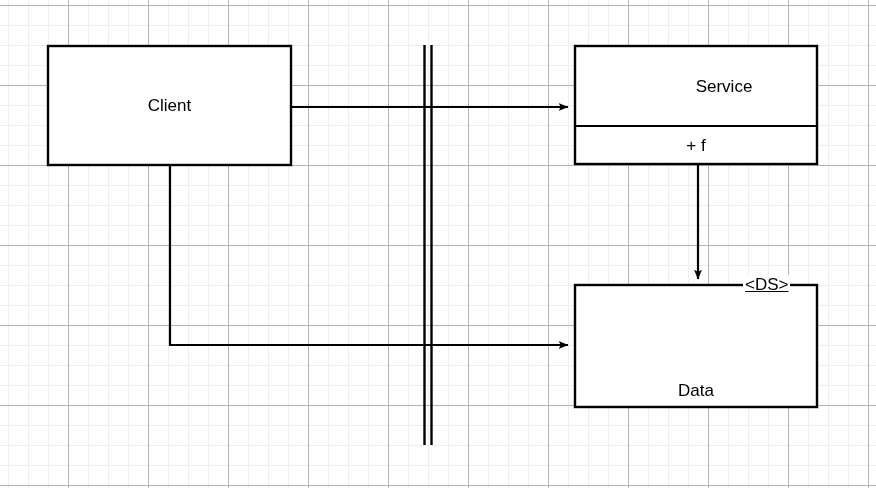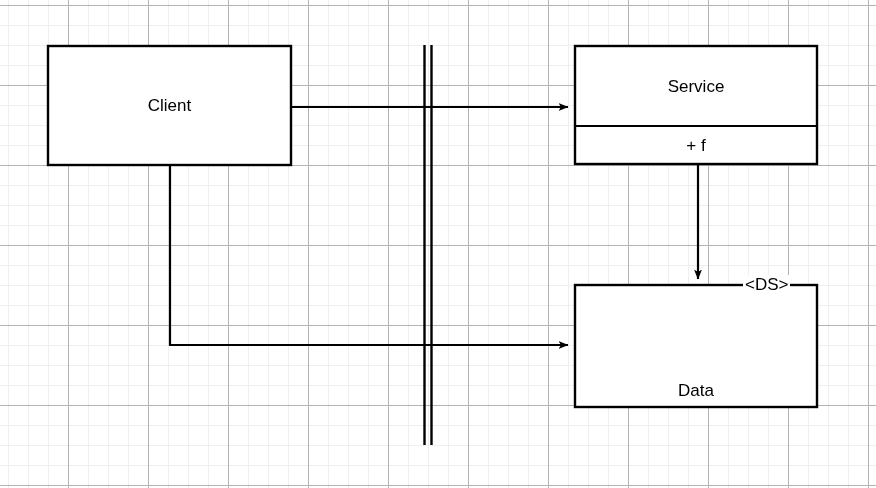--- a/index.html
+++ b/index.html
@@ -40,20 +40,21 @@
     pointer-events: none;
   }
   .stereotype-label {
     position: absolute;
     font-family: "Liberation Sans", sans-serif;
     font-size: 17px;
     color: #000000;
     background: #ffffff;
     padding: 0 2px;
     white-space: nowrap;
+    text-decoration: underline;
   }
 </style>
 </head>
 <body>
 
 <div id="canvas">
 
   <svg id="diagram-svg" viewBox="0 0 876 488" xmlns="http://www.w3.org/2000/svg">
     <defs>
       <marker id="arrowhead" markerWidth="10" markerHeight="8" refX="9.5" refY="4" orient="auto" markerUnits="userSpaceOnUse">
@@ -87,21 +88,21 @@
       <line x1="575" y1="126" x2="817" y2="126" stroke="#000000" stroke-width="2.2"></line>
     </g>
 
     <g>
       <rect x="575" y="285" width="242" height="122" fill="#ffffff" stroke="#000000" stroke-width="2.4"></rect>
     </g>
   </svg>
 
   <div class="box-label" style="left:48px; top:96px; width:243px;">Client</div>
 
-  <div class="box-label" style="left:575px; top:77px; width:242px;">Service</div>
+  <div class="box-label" style="left:603px; top:77px; width:242px;">Service</div>
 
   <div class="box-label" style="left:575px; top:136px; width:242px;">+ f</div>
 
   <div class="box-label" style="left:575px; top:337px; width:242px;margin-top:44px;">Data</div>
 
   <div class="stereotype-label" style="left:743px; top:275px;">&lt;DS&gt;</div>
 
 </div>
 
 </body></html>

